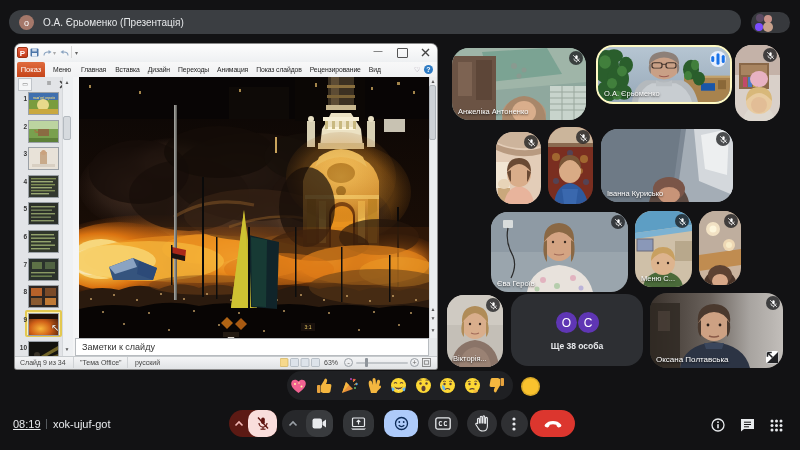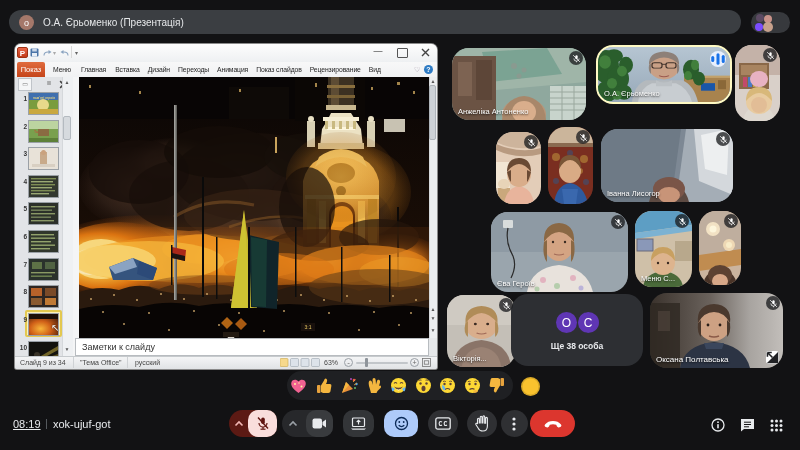--- a/index.html
+++ b/index.html
@@ -637,21 +637,21 @@
   <svg viewBox="0 0 132 73" preserveAspectRatio="none">
     <rect width="132" height="73" fill="#7d8894"></rect>
     <polygon points="0,0 80,0 70,73 0,73" fill="#6e7a86"></polygon>
     <polygon points="85,0 132,0 132,73 75,73" fill="#a4adb6"></polygon>
     <polygon points="93,0 132,0 132,66 98,52" fill="#d4d8dc"></polygon>
     <polygon points="100,6 128,0 126,46 104,40" fill="#edeff0"></polygon>
     <path d="M48 73 Q52 56 68 54 Q84 56 88 73 Z" fill="#5d4a42"></path>
     <ellipse cx="68" cy="60" rx="16" ry="12" fill="#7a5548"></ellipse>
     <ellipse cx="68" cy="66" rx="11" ry="8" fill="#c89478"></ellipse>
   </svg>
-  <div class="nm">Іванна Лисогор</div>
+  <div class="nm">Іванна Курисько</div>
   <div class="mute">
       <svg viewBox="0 0 12 12">
         <g stroke="#fff" stroke-width="1" fill="none">
           <rect x="4.5" y="1.5" width="3" height="5.5" rx="1.5" fill="#fff" stroke="none"></rect>
           <path d="M2.5 6 A3.5 3.5 0 0 0 9.5 6"></path>
           <line x1="6" y1="9.5" x2="6" y2="11"></line>
           <line x1="1.5" y1="1.5" x2="10.5" y2="10.5"></line>
         </g>
       </svg>
     </div>
@@ -736,21 +736,21 @@
         <g stroke="#fff" stroke-width="1" fill="none">
           <rect x="4.5" y="1.5" width="3" height="5.5" rx="1.5" fill="#fff" stroke="none"></rect>
           <path d="M2.5 6 A3.5 3.5 0 0 0 9.5 6"></path>
           <line x1="6" y1="9.5" x2="6" y2="11"></line>
           <line x1="1.5" y1="1.5" x2="10.5" y2="10.5"></line>
         </g>
       </svg>
     </div>
 </div>
 
-<div class="tile" style="left:447px;top:295px;width:56px;height:72px;padding-left:13px;">
+<div class="tile" style="left:447px;top:295px;width:56px;height:72px;">
   <svg viewBox="0 0 56 72" preserveAspectRatio="none">
     <rect width="56" height="72" fill="#c4bfb7"></rect>
     <rect x="0" y="0" width="56" height="30" fill="#cfcac2"></rect>
     <path d="M4 72 Q6 48 28 45 Q50 48 52 72 Z" fill="#8a7468"></path>
     <path d="M12 72 Q14 54 28 52 Q42 54 44 72 Z" fill="#9a8274"></path>
     <ellipse cx="28" cy="30" rx="13" ry="14" fill="#d9ae8c"></ellipse>
     <path d="M15 28 Q14 12 28 11 Q42 12 41 28 Q34 18 28 18 Q22 18 15 28 Z" fill="#b08c58"></path>
     <path d="M15 28 Q13 38 17 42 L17 26 Z" fill="#b08c58"></path>
     <path d="M41 28 Q43 38 39 42 L39 26 Z" fill="#b08c58"></path>
     <circle cx="23" cy="29" r="1.2" fill="#3a2a22"></circle>

